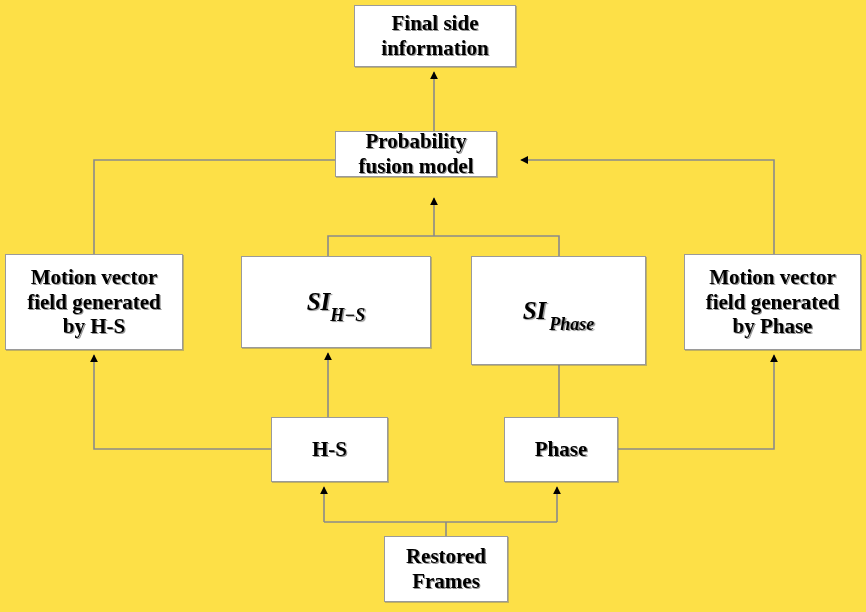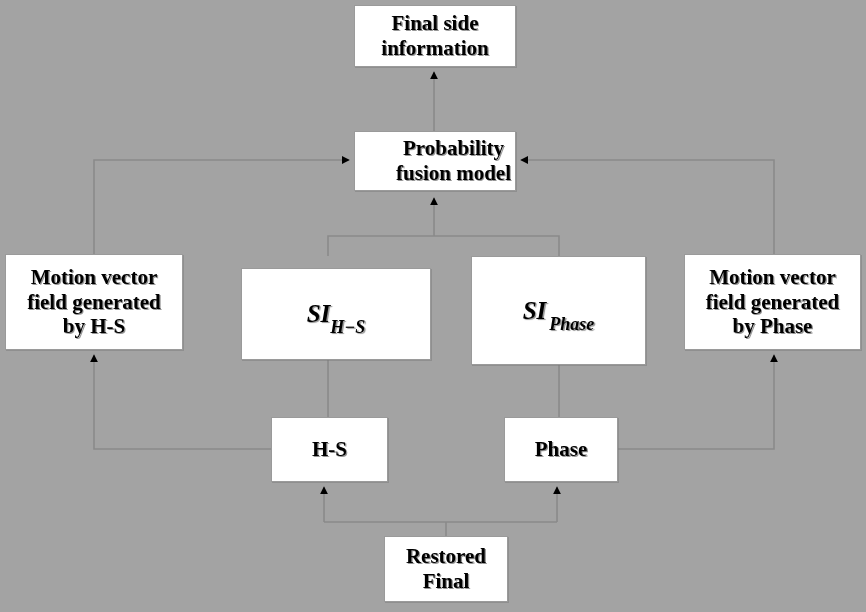--- a/index.html
+++ b/index.html
@@ -4,21 +4,21 @@
 <style>
   html, body {
     margin: 0;
     padding: 0;
     background: #ffffff;
   }
   #canvas {
     position: relative;
     width: 866px;
     height: 612px;
-    background: #a3a3a3;
+    background: #fde047;
     overflow: hidden;
     font-family: "Liberation Serif", "DejaVu Serif", serif;
   }
   .edges {
     position: absolute;
     left: 0;
     top: 0;
     width: 866px;
     height: 612px;
   }
@@ -95,32 +95,32 @@
       <path d="M 324,522 L 324,487" marker-end="url(#arrow)"></path>
       <path d="M 557,522 L 557,487" marker-end="url(#arrow)"></path>
     </g>
   </svg>
 
   <div class="node" style="left:354px; top:5px; width:162px; height:62px;">
     <span class="node-label">Final side
 information</span>
   </div>
 
-  <div class="node" style="left:354px; top:131px; width:162px; height:60px;justify-content:flex-end;">
+  <div class="node" style="left:335px; top:131px; width:162px; height:46px;">
     <span class="node-label">Probability
 fusion model</span>
   </div>
 
   <div class="node" style="left:5px; top:254px; width:178px; height:96px;">
     <span class="node-label">Motion vector
 field generated
 by H-S</span>
   </div>
 
-  <div class="node" style="left:241px; top:256px; width:190px; height:92px;margin-top:12px;">
+  <div class="node" style="left:241px; top:256px; width:190px; height:92px;">
     <span class="node-label math"><span>SI</span><span class="sub">H−S</span></span>
   </div>
 
   <div class="node" style="left:471px; top:256px; width:175px; height:109px;">
     <span class="node-label math"><span>SI</span><span class="sub spaced">Phase</span></span>
   </div>
 
   <div class="node" style="left:684px; top:254px; width:177px; height:96px;">
     <span class="node-label">Motion vector
 field generated
@@ -130,16 +130,16 @@
   <div class="node" style="left:271px; top:417px; width:117px; height:65px;justify-content:center;">
     <span class="node-label">H-S</span>
   </div>
 
   <div class="node" style="left:504px; top:417px; width:114px; height:65px;">
     <span class="node-label">Phase</span>
   </div>
 
   <div class="node" style="left:384px; top:536px; width:124px; height:66px;">
     <span class="node-label">Restored
-Final</span>
+Frames</span>
   </div>
 
 </div>
 
 </body></html>

